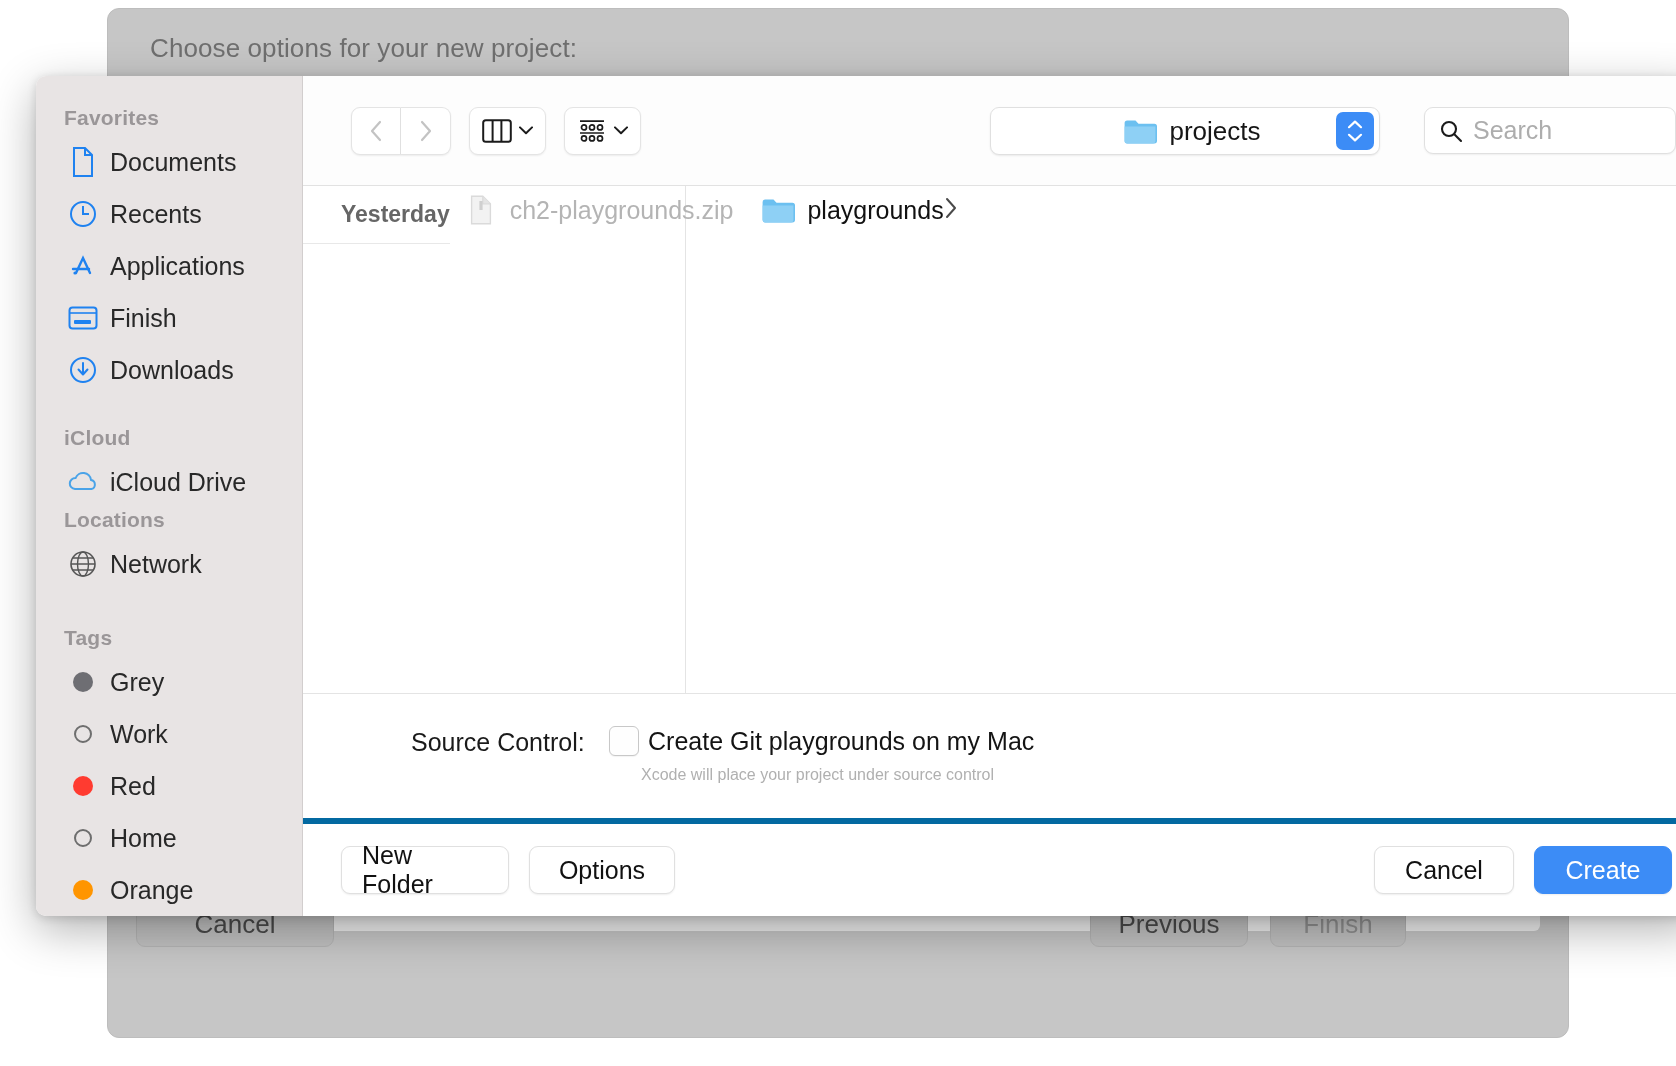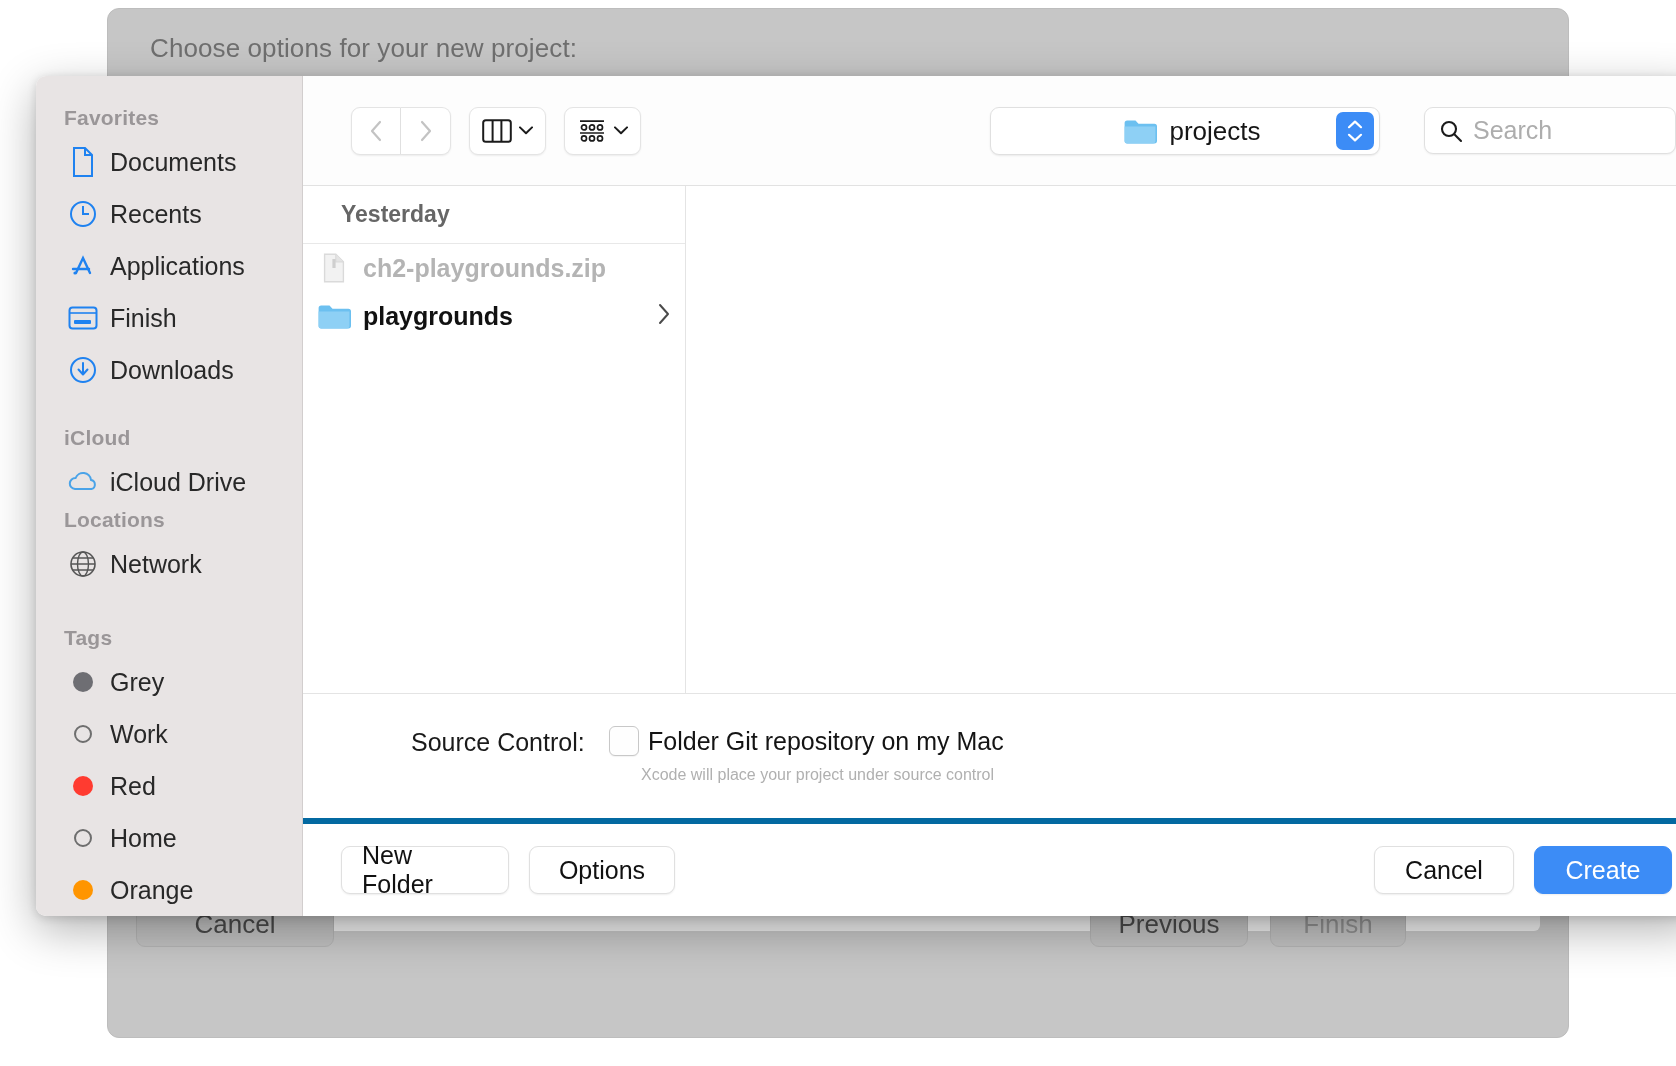--- a/index.html
+++ b/index.html
@@ -234,21 +234,21 @@
     display: flex;
     min-height: 0;
     border-bottom: 1px solid #e4e4e4;
   }
 
   .col-first {
     width: 383px;
     flex: 0 0 383px;
     border-right: 1px solid #e4e4e4;
     display: flex;
-    flex-direction: column;
+    flex-direction: row;
   }
 
   .group-header {
     height: 58px;
     display: flex;
     align-items: center;
     padding-left: 38px;
     font-size: 23px;
     font-weight: bold;
     color: #666666;
@@ -262,21 +262,21 @@
     padding: 0 14px 0 14px;
     font-size: 25px;
     position: relative;
   }
   .file-row .fic {
     width: 34px; flex: 0 0 34px;
     display: flex; align-items: center; justify-content: center;
     margin-right: 12px;
   }
   .file-row.dim .fname { color: #b4b4b4; }
-  .file-row .fname { color: #111111; white-space: nowrap; font-weight: bold; }
+  .file-row .fname { color: #111111; white-space: nowrap; }
   .file-row .chev { margin-left: auto; }
 
   .col-rest { flex: 1 1 auto; background: #ffffff; }
 
   
   .accessory {
     height: 130px;
     flex: 0 0 130px;
     position: relative;
     border-bottom: 6px solid #0369a1;
@@ -584,21 +584,21 @@
             </span>
           </div>
         </div>
 
         <div class="col-rest"></div>
       </div>
 
       <div class="accessory">
         <div class="sc-label">Source Control:</div>
         <div class="sc-check"></div>
-        <div class="sc-text">Folder Git repository on my Mac</div>
+        <div class="sc-text">Create Git playgrounds on my Mac</div>
         <div class="sc-sub">Xcode will place your project under source control</div>
       </div>
 
       <div class="footer">
         <div class="btn" id="btn-new-folder">New Folder</div>
         <div class="btn" id="btn-options">Options</div>
 
         <div class="footer-right">
           <div class="btn" id="btn-cancel">Cancel</div>
           <div class="btn" id="btn-create">Create</div>

